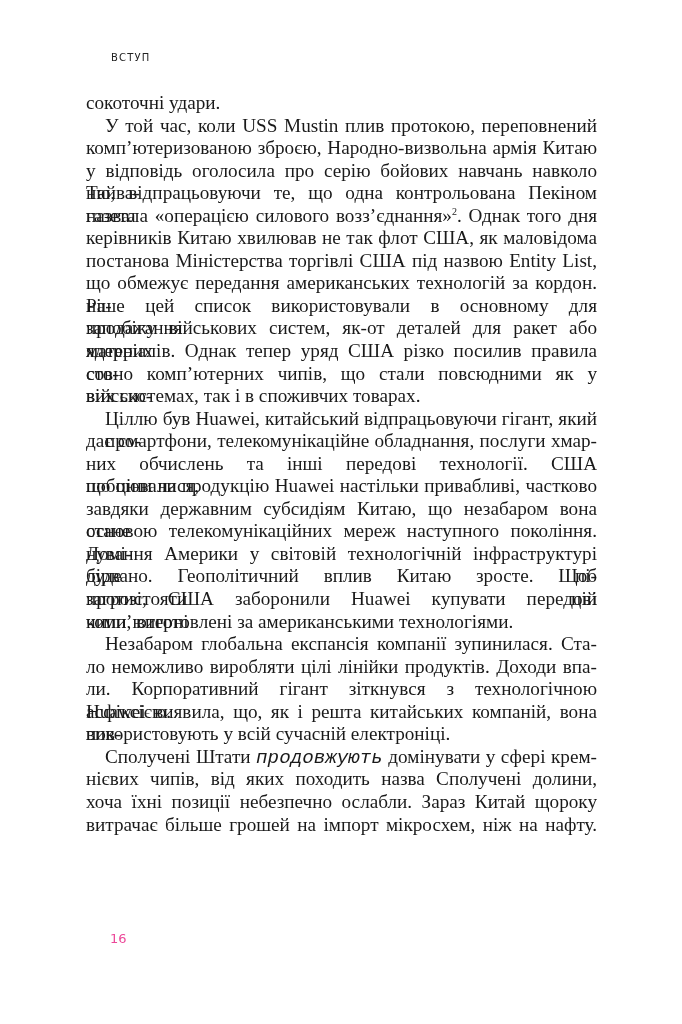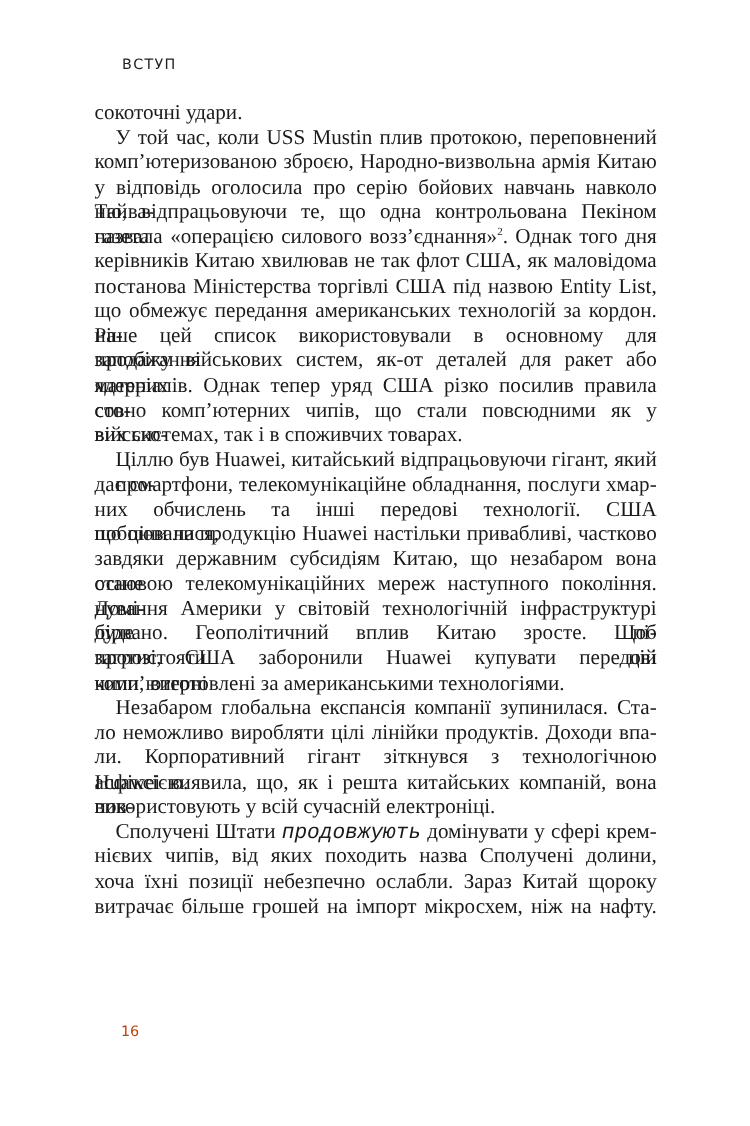--- a/index.html
+++ b/index.html
@@ -12,21 +12,21 @@
       height: 1024px;
       position: relative;
       overflow: hidden;
       color: #1c1c1c;
     }
     .running-head {
       position: absolute;
       left: 111px;
       top: 52px;
       font-family: "DejaVu Sans", sans-serif;
-      font-size: 13px;
+      font-size: 10px;
       letter-spacing: 1.2px;
       color: #222;
     }
     .body-text {
       position: absolute;
       left: 86px;
       top: 92px;
       width: 511px;
       font-family: "Liberation Serif", "DejaVu Serif", serif;
       font-size: 19.2px;
@@ -55,21 +55,21 @@
       font-size: 10px;
       line-height: 0;
       vertical-align: 7px;
     }
     .folio {
       position: absolute;
       left: 110px;
       top: 931px;
       font-family: "DejaVu Sans", sans-serif;
       font-size: 13px;
-      color: #c2410c;
+      color: #ec4899;
     }
   </style>
 </head>
 <body>
 
 <div class="running-head">ВСТУП</div>
 
 <div class="body-text">
 
   <div>

